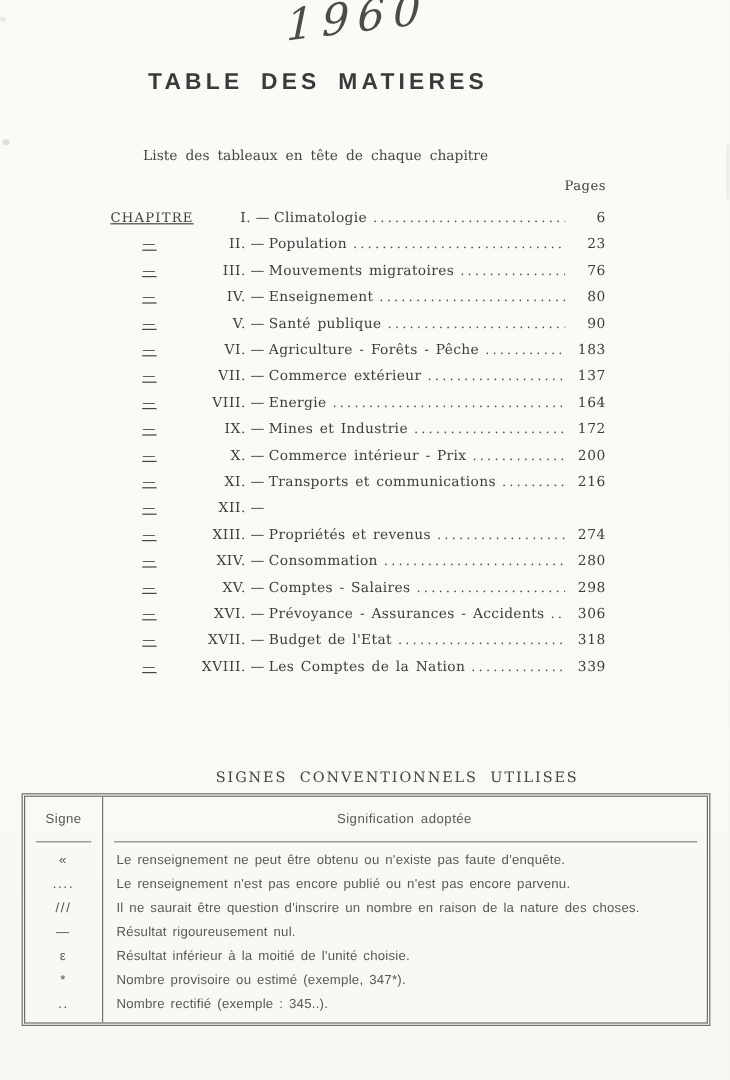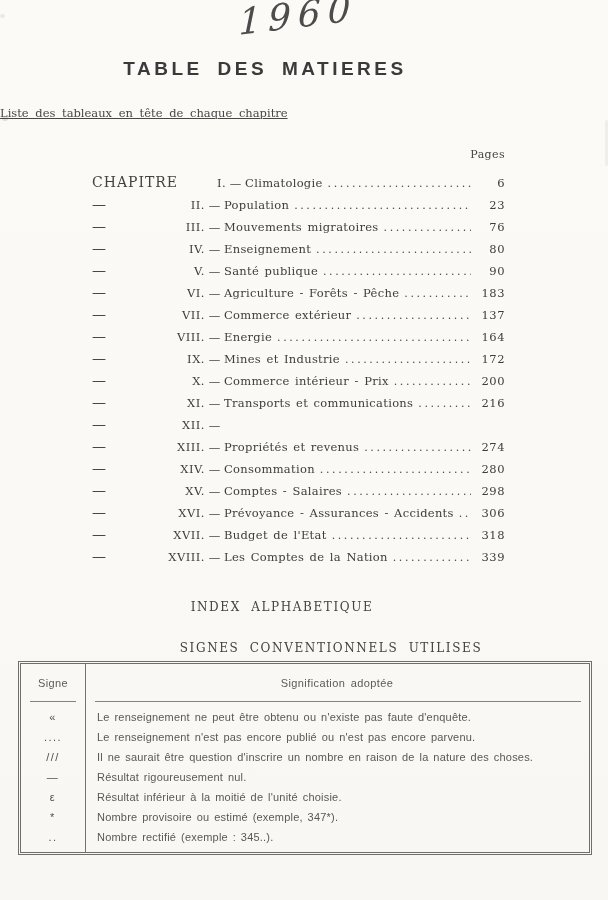--- a/index.html
+++ b/index.html
@@ -38,39 +38,39 @@
     position:absolute;top:58px;left:0;width:530px;margin:0;
     text-align:center;
     font-family:"Liberation Sans", sans-serif;
     font-weight:bold;
     font-size:19px;
     letter-spacing:3.5px;
     word-spacing:6px;
     color:#3a3a3a;
   }
   .subtitle{
-    position:absolute;top:106px;left:0;width:526px;
+    position:absolute;top:122px;left:0;width:526px;
+    text-align:center;
     font-size:11.5px;
     word-spacing:3px;
     color:#474747;
-    text-decoration:underline;
   }
 
   
   .toc{
     position:absolute;left:92px;top:148px;width:413px;
     font-size:11.5px;
   }
   .pages-row{
     height:26px;text-align:right;font-size:11px;color:#454545;
     letter-spacing:.4px;
   }
   .row{display:flex;align-items:baseline;height:22px;}
   .row.cont{height:17px;margin-top:-3px;}
-  .pre{flex:0 0 65px;font-size:14px;letter-spacing:1px;color:#424242;}
+  .pre{flex:0 0 65px;text-align:center;font-size:11px;letter-spacing:1px;color:#424242;text-decoration:underline;}
   .num{flex:0 0 48px;text-align:right;letter-spacing:.5px;}
   .dash{flex:0 0 19px;text-align:center;}
   .ttl{white-space:nowrap;letter-spacing:.3px;word-spacing:1.5px;}
   .leader{
     flex:1 1 0;overflow:hidden;white-space:nowrap;
     color:#4a4a4a;padding:0 5px;min-width:0;
   }
   .leader::after{
     content:"..........................................................................................";
     letter-spacing:2.6px;font-size:11px;
@@ -260,21 +260,20 @@
     <div class="row">
       <span class="pre">—</span>
       <span class="num">XVIII.</span>
       <span class="dash">—</span>
       <span class="ttl">Les Comptes de la Nation</span>
       <span class="leader"></span>
       <span class="pg">339</span>
     </div>
   </div>
 
-  <div class="heading idx">INDEX ALPHABETIQUE</div>
   <div class="heading sg">SIGNES CONVENTIONNELS UTILISES</div>
 
   <div class="signs">
     <div class="vdiv"></div>
     <div class="thead">
       <div class="th th-sign">Signe</div>
       <div class="th th-mean">Signification adoptée</div>
     </div>
     <div class="sbody">
       <div class="srow">

